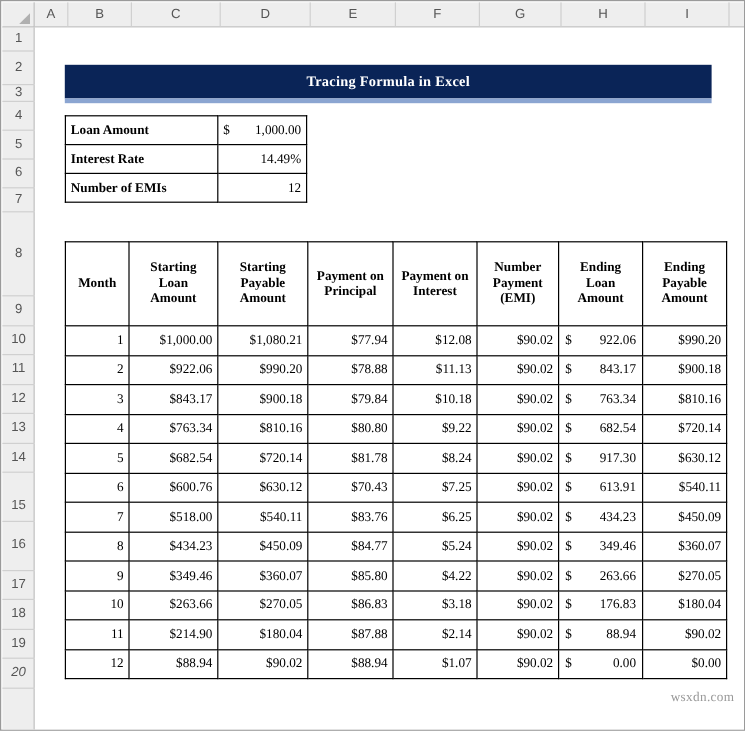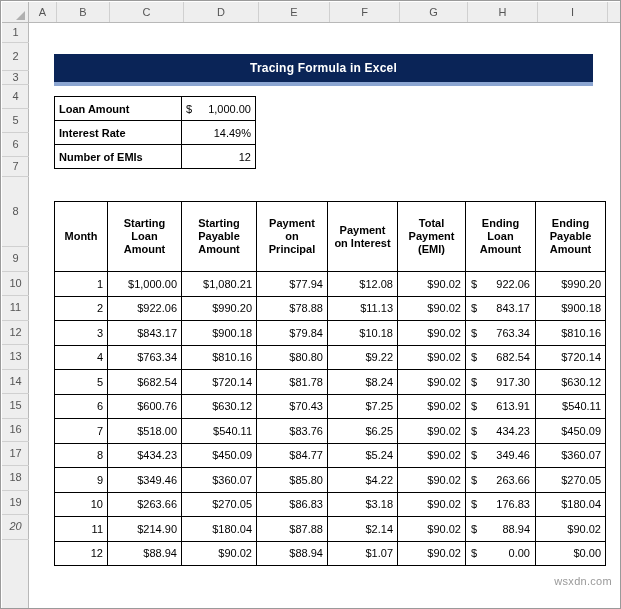--- a/index.html
+++ b/index.html
@@ -80,20 +80,21 @@
     justify-content: center;
   }
 
   
   #sheet {
     position: absolute;
     left: 28px; top: 22px;
     right: 0; bottom: 0;
     background: #ffffff;
     overflow: hidden;
+    font-family: Liberation Serif, serif;
   }
 
   
   #title-banner {
     position: absolute;
     left: 25px; top: 31px;
     width: 539px; height: 28px;
     background: #0a2457;
     color: #ffffff;
     font-size: 12px;
@@ -214,22 +215,22 @@
       <div class="row-head" style="height: 24px;">5</div>
       <div class="row-head" style="height: 24px;">6</div>
       <div class="row-head" style="height: 20px;">7</div>
       <div class="row-head" style="height: 70px;">8</div>
       <div class="row-head" style="height: 24.5px;">9</div>
       <div class="row-head" style="height: 24.5px;">10</div>
       <div class="row-head" style="height: 24.5px;">11</div>
       <div class="row-head" style="height: 24.5px;">12</div>
       <div class="row-head" style="height: 24.5px;">13</div>
       <div class="row-head" style="height: 24.5px;">14</div>
-      <div class="row-head" style="height: 24.5px;">15</div>
-      <div class="row-head" style="height: 23px;">16</div>
+      <div class="row-head" style="height: 24.5px; margin-top: 16px;">15</div>
+      <div class="row-head" style="height: 41px;">16</div>
       <div class="row-head" style="height: 24.5px;">17</div>
       <div class="row-head" style="height: 24.5px;">18</div>
       <div class="row-head" style="height: 24.5px;">19</div>
       <div class="row-head" style="height: 24.5px; font-style: italic;">20</div>
     </div>
 
   <div id="sheet">
 
     <div id="title-banner">
       <span>Tracing Formula in Excel</span>
@@ -274,21 +275,21 @@
         <col style="width:70px">
           <col style="width:70px">
       </colgroup>
       <thead>
           <tr>
             <th>Month</th>
             <th>Starting Loan Amount</th>
             <th>Starting Payable Amount</th>
             <th>Payment on Principal</th>
             <th>Payment on Interest</th>
-            <th>Total Payment (EMI)</th>
+            <th>Number Payment (EMI)</th>
             <th>Ending Loan Amount</th>
             <th>Ending Payable Amount</th>
           </tr>
         </thead>
       <tbody>
           <tr>
             <td>1</td>
             <td>$1,000.00</td>
             <td>$1,080.21</td>
             <td>$77.94</td>

